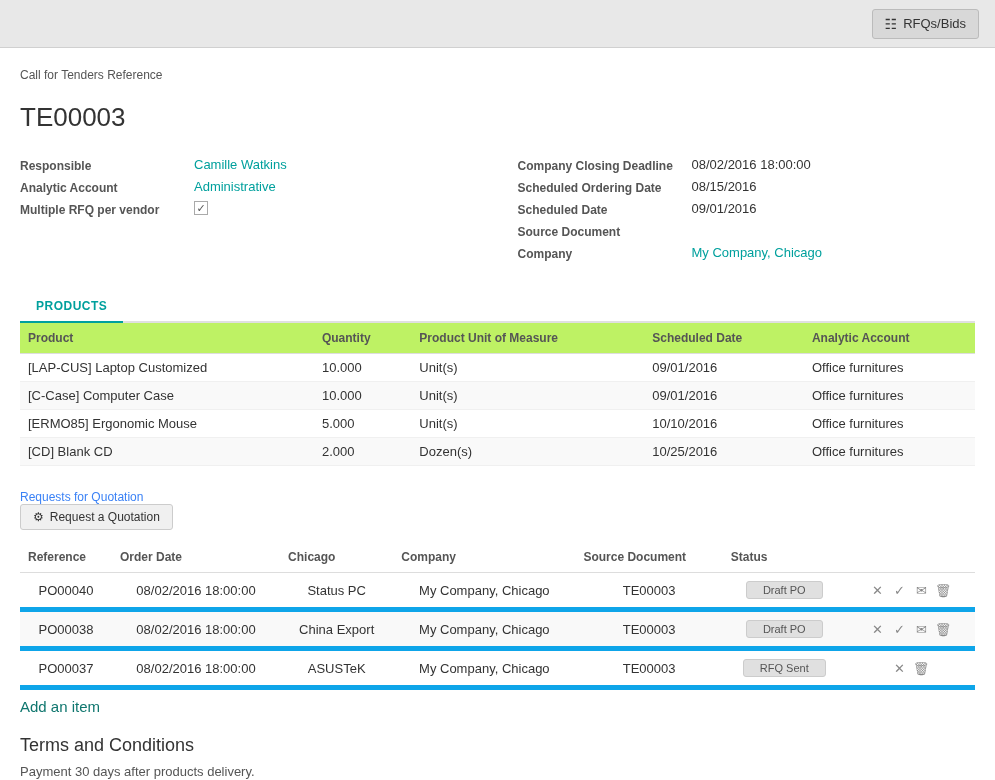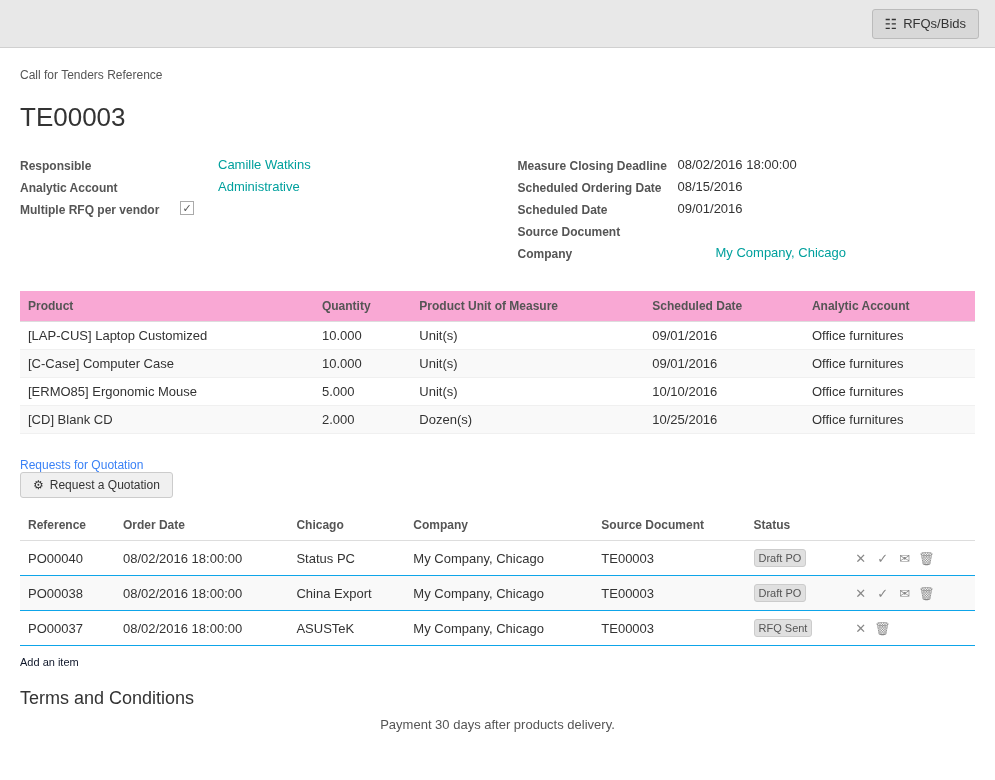--- a/index.html
+++ b/index.html
@@ -58,39 +58,39 @@
     }
 
     .form-left, .form-right {
       flex: 1;
     }
 
     .form-row {
       display: flex;
       align-items: flex-start;
       margin-bottom: 6px;
+      gap: 14px;
     }
 
     .form-label {
       font-weight: bold;
       font-size: 12px;
       color: #555;
       min-width: 160px;
       padding-top: 2px;
     }
 
     .form-value {
       font-size: 13px;
       color: #333;
     }
 
     .form-value.link {
       color: #00a09d;
       cursor: pointer;
-      margin-left: 38px;
     }
 
     .checkbox-check {
       width: 14px;
       height: 14px;
       border: 1px solid #aaa;
       display: flex;
       align-items: center;
       justify-content: center;
       font-size: 11px;
@@ -121,21 +121,21 @@
       margin-bottom: 24px;
     }
 
     .products-table th {
       text-align: left;
       font-size: 12px;
       font-weight: bold;
       color: #555;
       padding: 8px 8px;
       border-bottom: 1px solid #ddd;
-      background: #f9a8d4;
+      background: #bef264;
     }
 
     .products-table td {
       padding: 6px 8px;
       font-size: 13px;
       border-bottom: 1px solid #f0f0f0;
     }
 
     .products-table tr:nth-child(even) td {
       background: #f9f9f9;
@@ -174,68 +174,68 @@
       font-size: 12px;
       font-weight: bold;
       color: #555;
       padding: 8px 8px;
       border-bottom: 1px solid #ddd;
     }
 
     .rfq-table td {
       padding: 6px 8px;
       font-size: 13px;
-      border-bottom: 1px solid #0ea5e9;
+      border-bottom: 5px solid #0ea5e9;
+      text-align: center;
     }
 
     .rfq-table tr:nth-child(even) td {
       background: #f9f9f9;
     }
 
     .status-badge {
       display: inline-block;
-      padding: 2px 4px;
+      padding: 2px 16px;
       border-radius: 3px;
       font-size: 11px;
       background: #e0e0e0;
       color: #555;
       border: 1px solid #ccc;
     }
 
     .action-icon {
       display: inline-flex;
       align-items: center;
       justify-content: center;
       width: 22px;
       height: 22px;
       cursor: pointer;
       color: #888;
       font-size: 13px;
     }
 
     .add-item-link {
-      color: #0f172a;
-      font-size: 11px;
+      color: #0f766e;
+      font-size: 15px;
       cursor: pointer;
       text-decoration: none;
       display: inline-block;
       margin-bottom: 20px;
     }
 
     .terms-title {
       font-size: 18px;
       font-weight: 300;
       color: #333;
       margin-bottom: 8px;
     }
 
     .terms-text {
       font-size: 13px;
       color: #555;
-      text-align: center;
     }
 
     .rfq-actions-cell {
       white-space: nowrap;
     }
   </style>
 </head>
 <body>
 
 <div class="top-bar">
@@ -266,21 +266,21 @@
       <div class="form-row">
         <div class="form-label">Multiple RFQ per vendor</div>
         <div class="form-value">
           <div class="checkbox-check">✓</div>
         </div>
       </div>
     </div>
 
     <div class="form-right">
       <div class="form-row">
-        <div class="form-label">Measure Closing Deadline</div>
+        <div class="form-label">Company Closing Deadline</div>
         <div class="form-value">08/02/2016 18:00:00</div>
       </div>
       <div class="form-row">
         <div class="form-label">Scheduled Ordering Date</div>
         <div class="form-value">08/15/2016</div>
       </div>
       <div class="form-row">
         <div class="form-label">Scheduled Date</div>
         <div class="form-value">09/01/2016</div>
       </div>
@@ -289,20 +289,23 @@
         <div class="form-value"></div>
       </div>
       <div class="form-row">
         <div class="form-label">Company</div>
         <div class="form-value link">My Company, Chicago</div>
       </div>
     </div>
   </div>
 
   
+  <div class="section-tabs">
+    <div class="tab-item">PRODUCTS</div>
+  </div>
 
   
   <table class="products-table">
     <thead>
       <tr>
         <th>Product</th>
         <th>Quantity</th>
         <th>Product Unit of Measure</th>
         <th>Scheduled Date</th>
         <th>Analytic Account</th>

